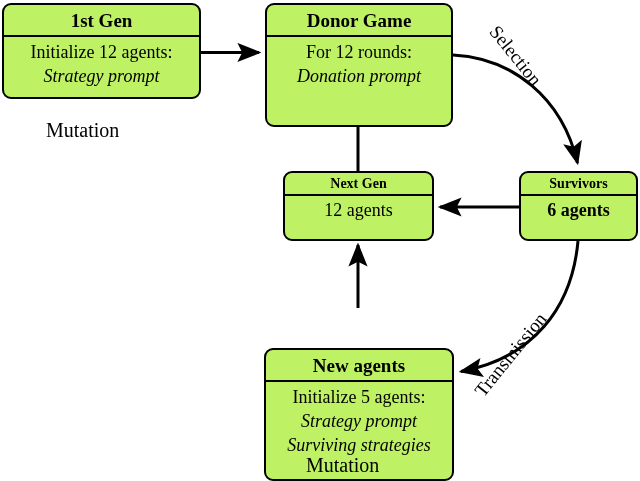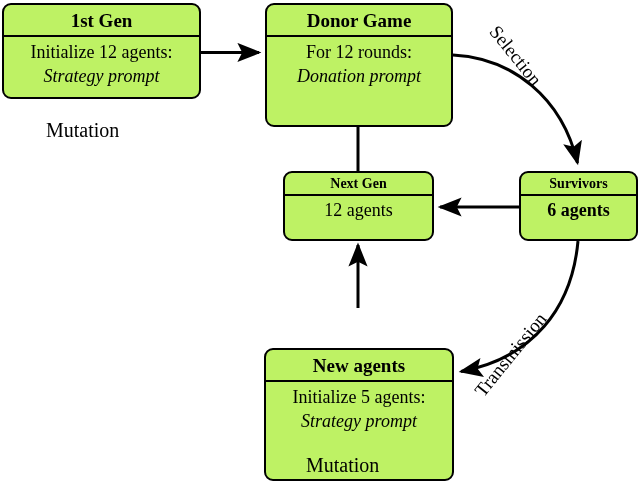--- a/index.html
+++ b/index.html
@@ -158,20 +158,21 @@
     <div class="node-body body-center">
       <div class="ln">6 agents</div>
     </div>
   </div>
 
   <div class="node" id="node-new-agents">
     <div class="node-title">New agents</div>
     <div class="node-body body-left">
       <div class="ln">Initialize 5 agents:</div>
       <div class="ln ital">Strategy prompt</div>
+      <div class="ln ital">Surviving strategies</div>
     </div>
   </div>
 
   <div class="edge-label" id="label-selection">Selection</div>
   <div class="edge-label" id="label-transmission">Transmission</div>
 
   <div class="caption" id="caption-mutation-top">Mutation</div>
   <div class="caption" id="caption-mutation-bottom">Mutation</div>
 
 </div>

